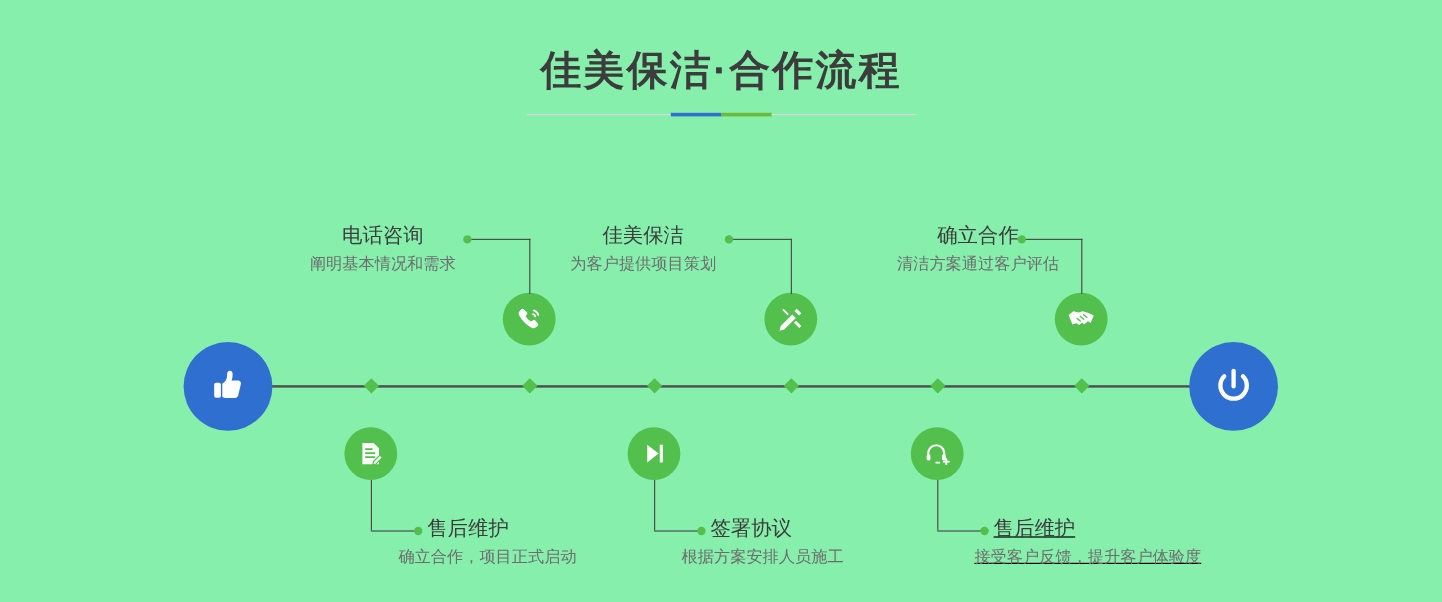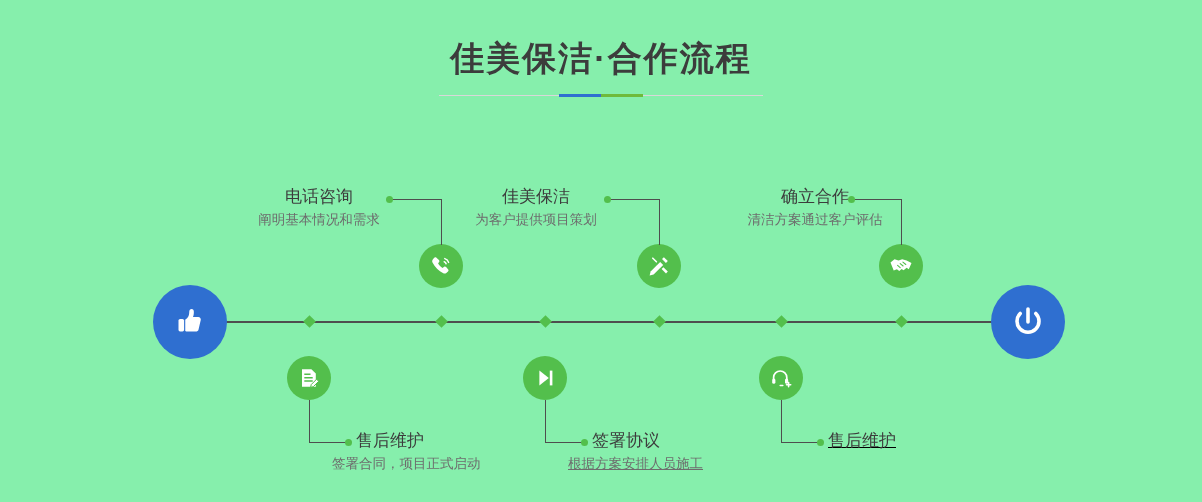--- a/index.html
+++ b/index.html
@@ -209,21 +209,21 @@
         <path fill="#53bf4c" d="M7.3 7.6h6.2v1.5H7.3zM7.3 10.9h8.4v1.5H7.3zM7.3 14.2h8.4v1.5H7.3z"></path>
         <path fill="#ffffff" stroke="#53bf4c" stroke-width="1" d="M14.2 18.6l5.4-5.4 2.1 2.1-5.4 5.4-2.6 0.6z"></path>
       </svg>
     </span>
   </div>
   <div class="connector conn-v" style="left:309px; top:400px; height:42px;"></div>
   <div class="connector conn-h" style="left:309px; top:442px; width:40px;"></div>
   <div class="dot" style="left:345px; top:439px;"></div>
   <div class="label below" style="left:356px; top:430px;">
     <div class="lbl-title">售后维护</div>
-    <div class="lbl-desc" style="margin-left:-24px;">签署合同，项目正式启动</div>
+    <div class="lbl-desc" style="margin-left:-24px;">确立合作，项目正式启动</div>
   </div>
 
   <div class="diamond" style="left:655px;"></div>
   <div class="node" style="left:637px; top:244px;">
     <span>
       <svg width="24" height="24" viewBox="0 0 24 24">
         <path fill="#ffffff" d="M3.6 17.6l9.6-9.6 3 3-9.6 9.6-4 1z"></path>
         <path fill="#ffffff" d="M15 5.1l1.9-1.9 3.9 3.9-1.9 1.9z"></path>
         <path fill="#ffffff" d="M16.4 13.2l4.4 4.4-1.8 1.8-4.4-4.4z"></path>
         <path d="M5.8 4.2l3.6 3.6" stroke="#ffffff" stroke-width="1.6" stroke-linecap="round" fill="none"></path>
@@ -245,21 +245,21 @@
         <path fill="#ffffff" d="M6.4 4.6l9.4 7.4-9.4 7.4z"></path>
         <rect fill="#ffffff" x="16.8" y="4.6" width="2.6" height="14.8"></rect>
       </svg>
     </span>
   </div>
   <div class="connector conn-v" style="left:545px; top:400px; height:42px;"></div>
   <div class="connector conn-h" style="left:545px; top:442px; width:40px;"></div>
   <div class="dot" style="left:581px; top:439px;"></div>
   <div class="label below" style="left:592px; top:430px;">
     <div class="lbl-title">签署协议</div>
-    <div class="lbl-desc" style="margin-left:-24px;text-decoration:underline;">根据方案安排人员施工</div>
+    <div class="lbl-desc" style="margin-left:-24px;">根据方案安排人员施工</div>
   </div>
 
   <div class="diamond" style="left:897px;"></div>
   <div class="node" style="left:879px; top:244px;">
     <span>
       <svg width="26" height="26" viewBox="0 0 26 26">
         <path fill="#ffffff" d="M2.5 9.5l4-3.2 4.1 1.1 3.6-1.1 4.4 1.3 4.9 2.3-2.7 6.3-2.2-1.4-3 2.5-2 -1.3-2.3 1.9-2.4-1.6-3.2 1.1z"></path>
         <path d="M9.6 12.4l2.6 2.2M12.2 10.6l2.9 2.4M14.9 9.1l2.9 2.4" stroke="#53bf4c" stroke-width="1.1" stroke-linecap="round" fill="none"></path>
       </svg>
     </span>
@@ -282,15 +282,16 @@
         <path d="M11.2 19.6h2.6" stroke="#ffffff" stroke-width="1.5" stroke-linecap="round" fill="none"></path>
         <path d="M19.6 16.6v4.2M17.5 18.7h4.2" stroke="#ffffff" stroke-width="1.6" stroke-linecap="round" fill="none"></path>
       </svg>
     </span>
   </div>
   <div class="connector conn-v" style="left:781px; top:400px; height:42px;"></div>
   <div class="connector conn-h" style="left:781px; top:442px; width:40px;"></div>
   <div class="dot" style="left:817px; top:439px;"></div>
   <div class="label below" style="left:828px; top:430px;text-decoration:underline;">
     <div class="lbl-title">售后维护</div>
+    <div class="lbl-desc" style="margin-left:-16px;">接受客户反馈，提升客户体验度</div>
   </div>
 
 </div>
 
 </body></html>

